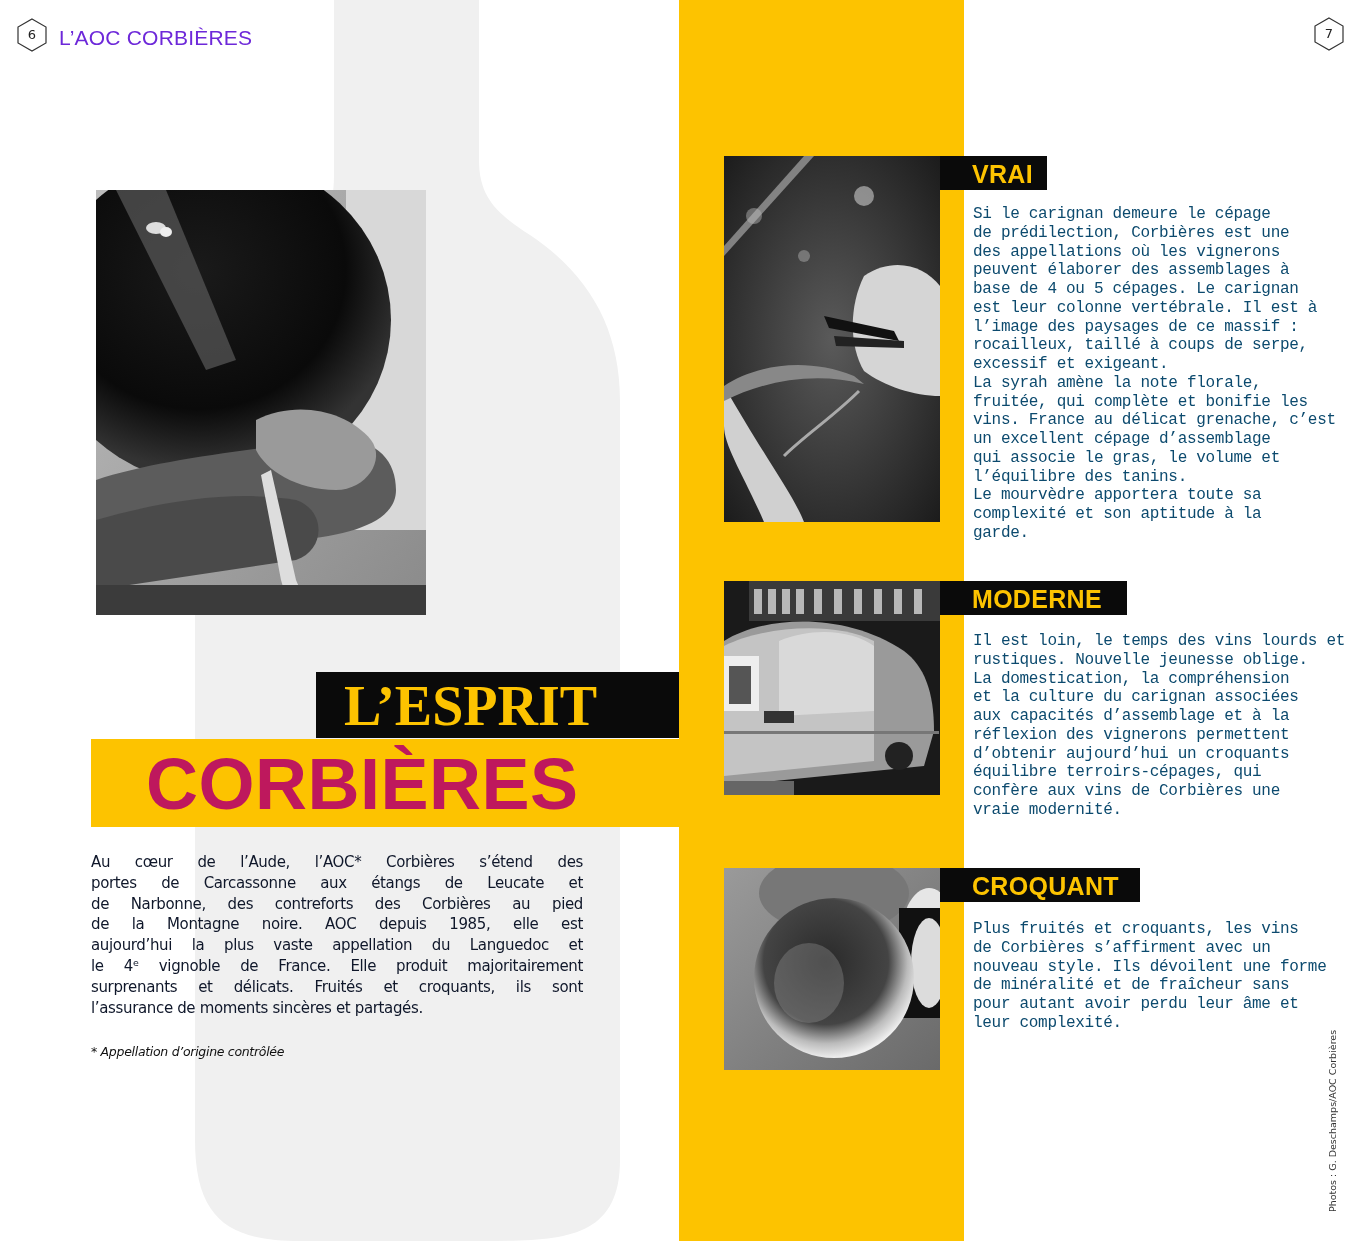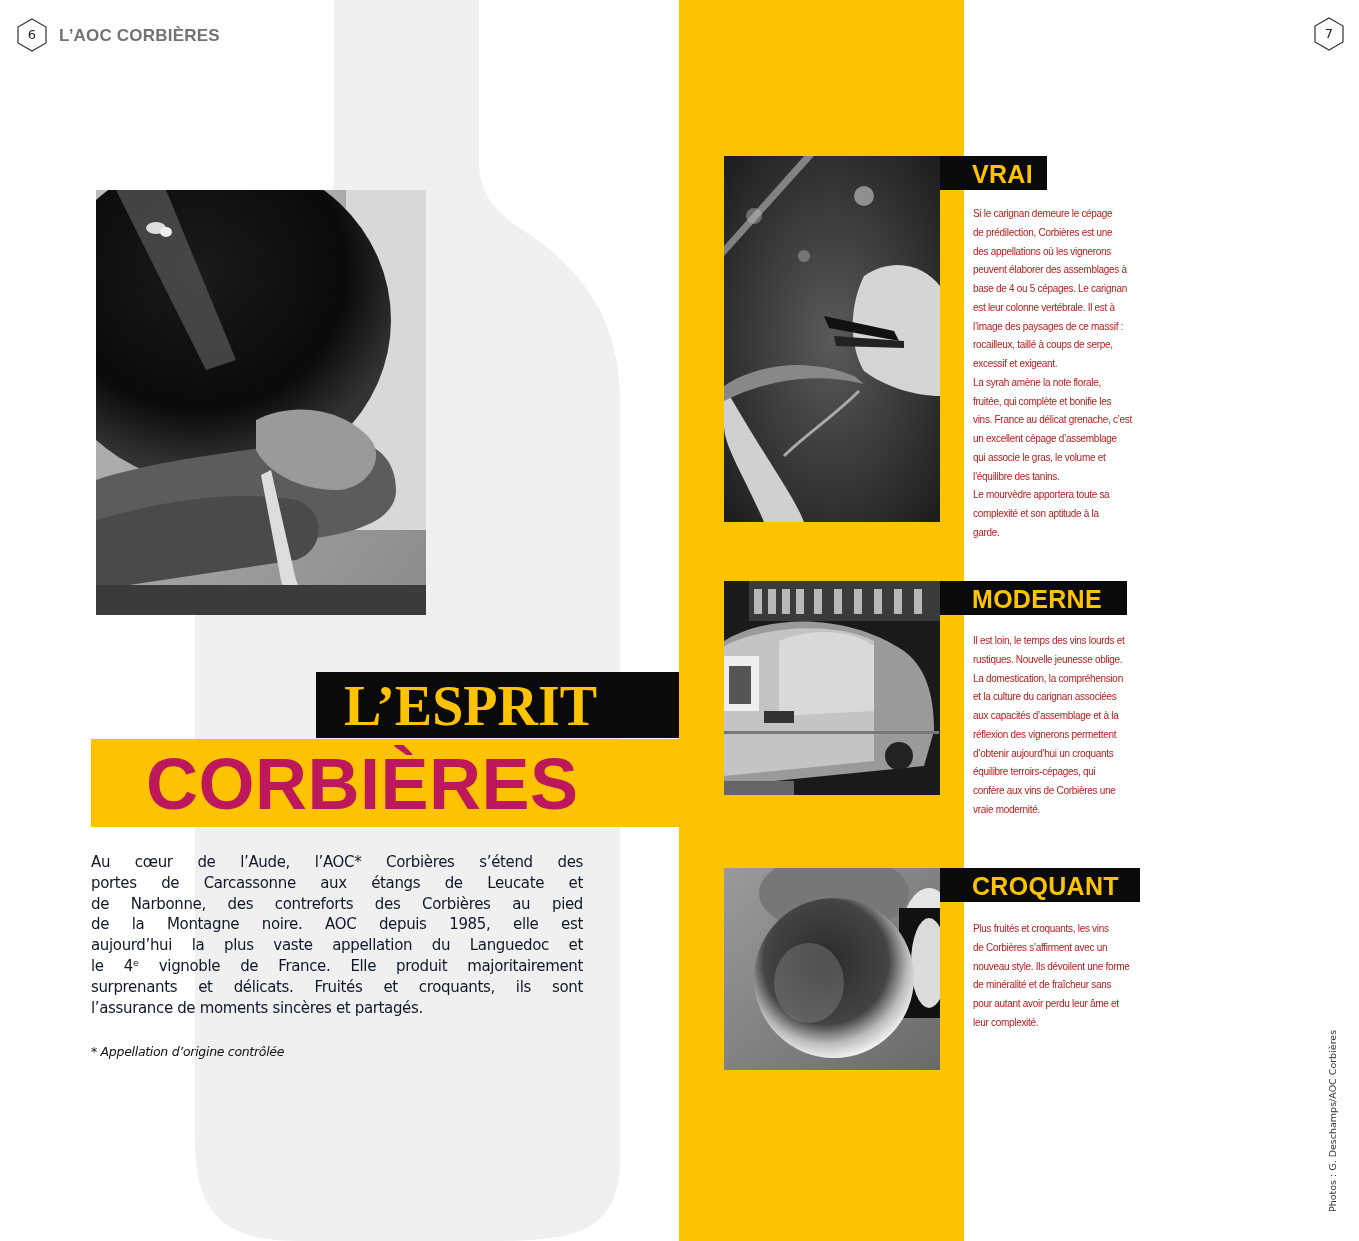--- a/index.html
+++ b/index.html
@@ -6,21 +6,21 @@
   html, body { width: 1359px; height: 1241px; background: #ffffff; overflow: hidden; }
   body { position: relative; font-family: "DejaVu Sans", sans-serif; color: #111; }
 
   
   .bottle { position: absolute; left: 0; top: 0; width: 1359px; height: 1241px; pointer-events: none; }
 
   
   .hex { position: absolute; width: 30px; height: 34px; }
   .hex svg { position: absolute; left: 0; top: 0; }
   .hex span { position: absolute; left: 0; top: 0; width: 30px; height: 34px; line-height: 34px; text-align: center; font-size: 13px; color: #222; font-family: "DejaVu Sans", sans-serif; }
-  .section-title { position: absolute; left: 59px; top: 26px; font-size: 17px; font-weight: bold; color: #737373; letter-spacing: 0.2px; font-family: "Liberation Sans", sans-serif; }
+  .section-title { position: absolute; left: 59px; top: 26px; font-size: 21px; font-weight: normal; color: #6d28d9; letter-spacing: 0.2px; font-family: "Liberation Sans", sans-serif; }
 
   
   .photo { position: absolute; overflow: hidden; }
   .photo svg { display: block; }
 
   
   .yellow-band { position: absolute; left: 679px; top: 0; width: 285px; height: 1241px; background: #fdc300; }
 
   
   .title-black { position: absolute; left: 316px; top: 672px; width: 363px; height: 66px; background: #0a0a0a; }
@@ -28,21 +28,21 @@
   .title-yellow { position: absolute; left: 91px; top: 739px; width: 588px; height: 88px; background: #fdc300; }
   .title-l2 { position: absolute; left: 146px; top: 741px; height: 84px; line-height: 86px; font-size: 72px; font-weight: bold; color: #be185d; font-family: "Liberation Sans", sans-serif; letter-spacing: 0.5px; }
 
   
   .intro { position: absolute; left: 91px; top: 852px; width: 492px; font-size: 15px; line-height: 20.8px; text-align: justify; color: #0f172a; font-family: "DejaVu Sans", sans-serif; letter-spacing: -0.35px; }
   .footnote { position: absolute; left: 91px; top: 1044px; font-size: 12.5px; font-style: italic; color: #111; font-family: "DejaVu Sans", sans-serif; letter-spacing: -0.3px; }
 
   
   .tag { position: absolute; height: 34px; background: #0a0a0a; }
   .tag span { position: absolute; left: 32px; top: 0; height: 34px; line-height: 36px; font-size: 25px; font-weight: bold; color: #fdc300; font-family: "Liberation Sans", sans-serif; letter-spacing: 0.3px; white-space: nowrap; }
-  .body-text { position: absolute; left: 973px; width: 335px; font-size: 10px; line-height: 18.75px; color: #b91c1c; font-family: Liberation Sans, sans-serif; letter-spacing: -0.3px; }
+  .body-text { position: absolute; left: 973px; width: 335px; font-size: 16px; line-height: 18.75px; color: #0c4a6e; font-family: Liberation Mono, monospace; letter-spacing: -0.3px; }
   .body-text p { white-space: nowrap; }
 
   .credit { position: absolute; left: 1327px; top: 1212px; transform-origin: 0 0; transform: rotate(-90deg); font-size: 9.5px; color: #333; white-space: nowrap; font-family: "DejaVu Sans", sans-serif; }
 </style>
 </head>
 <body>
 
 <svg class="bottle" viewBox="0 0 1359 1241" width="1359" height="1241">
   <path d="M334 0 L479 0 L479 160 C479 200 500 215 530 235 C590 275 620 330 620 400 L620 1160 C620 1241 560 1241 480 1241 L300 1241 C230 1241 195 1220 195 1140 L195 420 C195 340 240 290 290 255 C320 232 334 215 334 175 Z" fill="#f0f0f0"></path>
 </svg>

